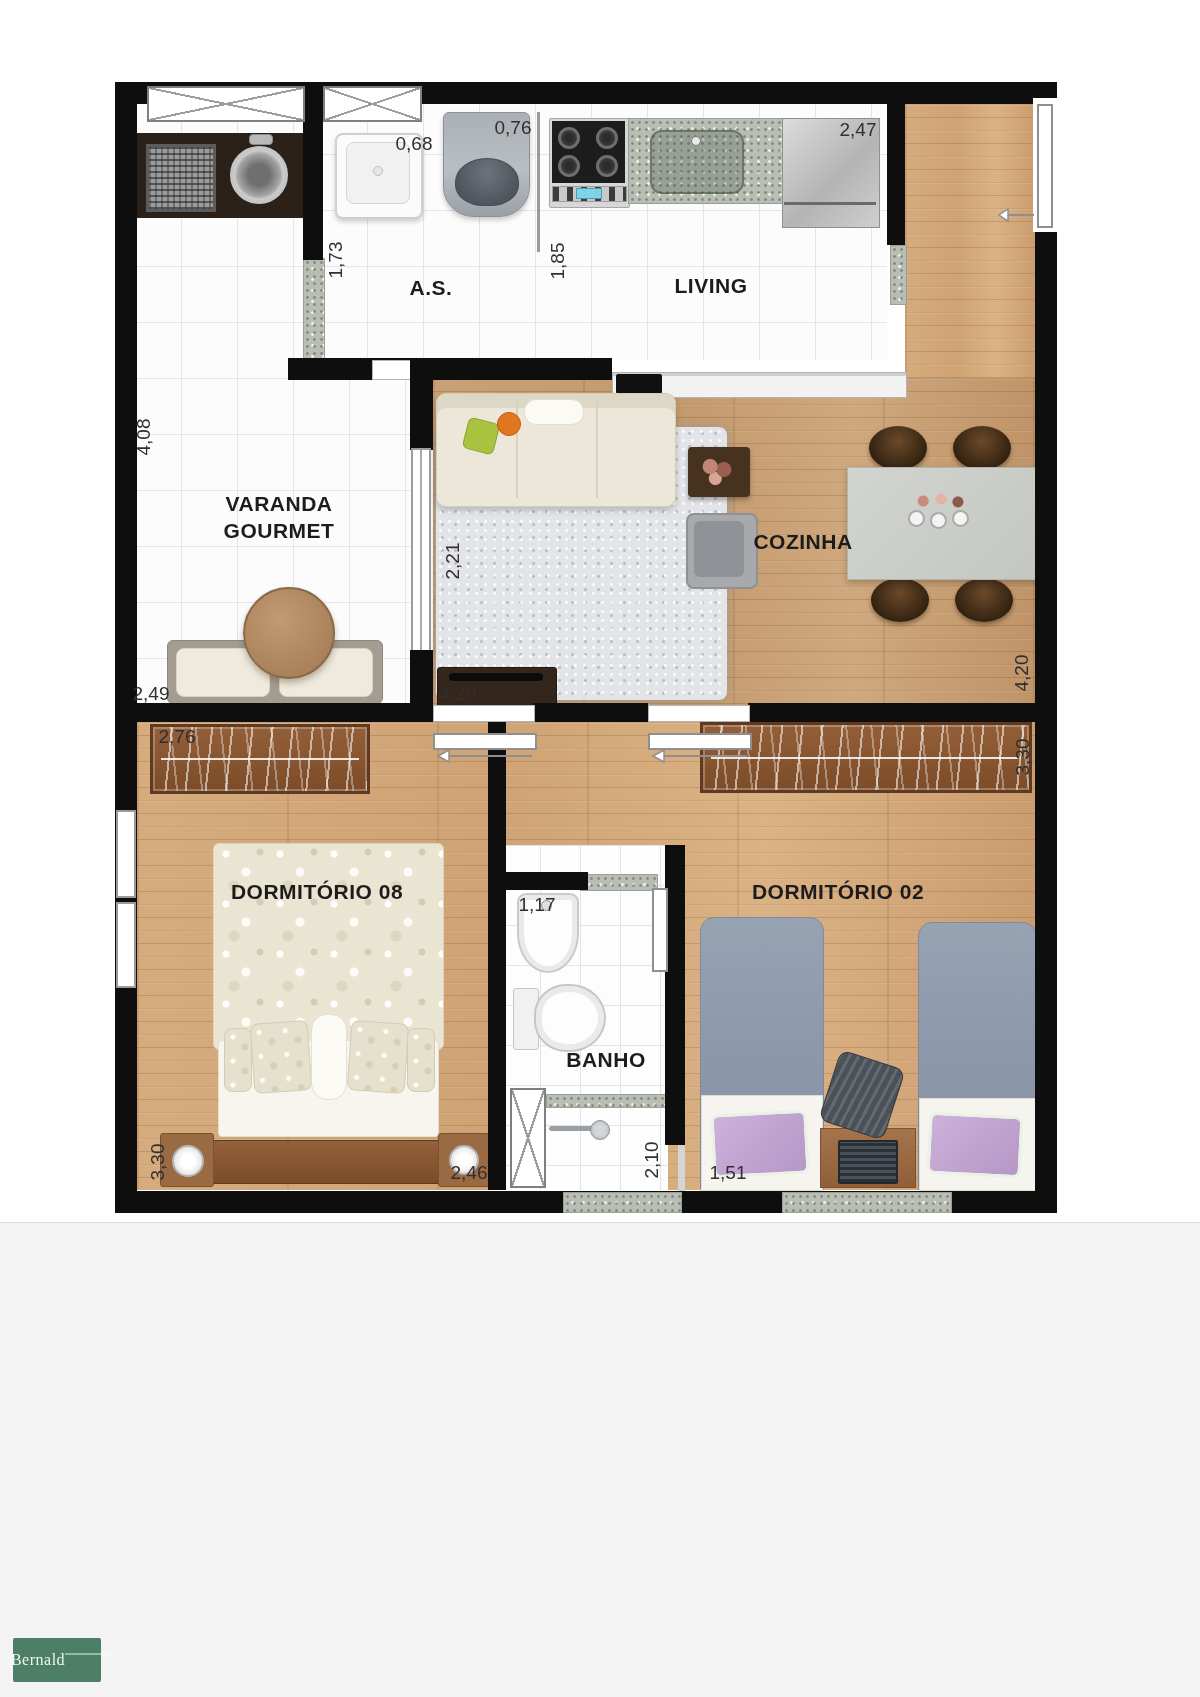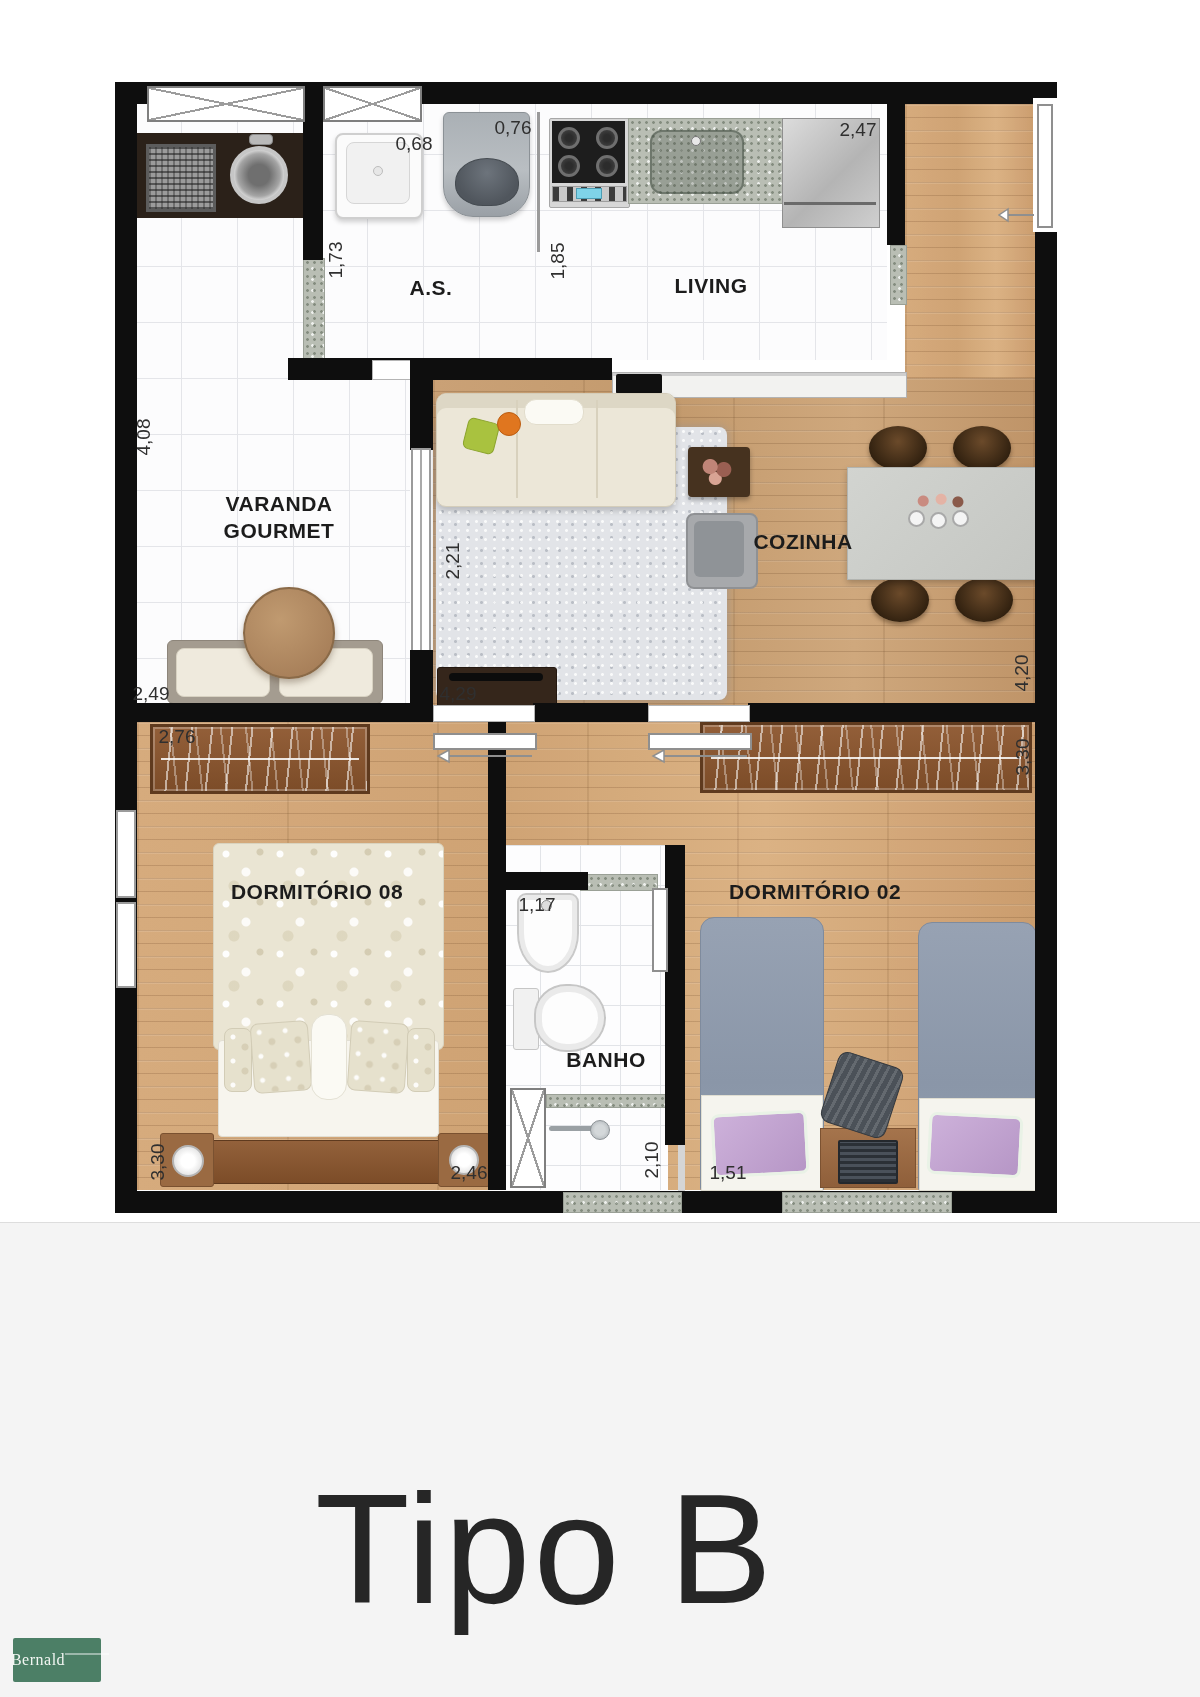--- a/index.html
+++ b/index.html
@@ -206,21 +206,21 @@
     <path d="M13 2 L2 8 L13 14 Z" fill="#ffffff" stroke="#8f8f8f" stroke-width="1.5"></path>
   </svg>
   <div class="abs door-leaf" style="left:652px;top:888px;width:12px;height:80px;"></div>
 
   <div class="abs room-label" style="left:431px;top:274px;">A.S.</div>
   <div class="abs room-label" style="left:711px;top:272px;">LIVING</div>
   <div class="abs room-label" style="left:279px;top:490px;">VARANDA
 GOURMET</div>
   <div class="abs room-label" style="left:803px;top:528px;">COZINHA</div>
   <div class="abs room-label" style="left:317px;top:878px;">DORMITÓRIO 08</div>
-  <div class="abs room-label" style="left:815px;top:878px;">DORMITÓRIO 02</div>
+  <div class="abs room-label" style="left:838px;top:878px;">DORMITÓRIO 02</div>
   <div class="abs room-label" style="left:606px;top:1046px;">BANHO</div>
 
   <div class="abs dim" style="left:414px;top:133px;">0,68</div>
   <div class="abs dim" style="left:513px;top:117px;">0,76</div>
   <div class="abs dim" style="left:858px;top:119px;">2,47</div>
   <div class="abs dim v" style="left:336px;top:260px;">1,73</div>
   <div class="abs dim v" style="left:558px;top:261px;">1,85</div>
   <div class="abs dim v" style="left:144px;top:437px;">4,08</div>
   <div class="abs dim v" style="left:453px;top:561px;">2,21</div>
   <div class="abs dim" style="left:151px;top:683px;">2,49</div>
@@ -229,21 +229,20 @@
   <div class="abs dim" style="left:177px;top:726px;">2,76</div>
   <div class="abs dim v" style="left:1023px;top:757px;">3,30</div>
   <div class="abs dim" style="left:537px;top:894px;">1,17</div>
   <div class="abs dim v" style="left:158px;top:1162px;">3,30</div>
   <div class="abs dim" style="left:469px;top:1162px;">2,46</div>
   <div class="abs dim v" style="left:652px;top:1160px;">2,10</div>
   <div class="abs dim" style="left:728px;top:1162px;">1,51</div>
 </div>
 
 <div class="abs footer-band" style="left:0;top:1222px;width:1200px;height:475px;">
-  <div class="abs big-title" style="left:545px;top:238px;">Tipo B</div>
   <div class="abs logo-box" style="left:13px;top:415px;width:88px;height:44px;background:#4c7f66;">
     <svg width="13" height="15" viewBox="0 0 13 15">
       <path d="M6.5 0 L12 4 L1 4 Z" fill="#e8f0ea"></path>
       <rect x="2" y="5" width="2" height="7" fill="#e8f0ea"></rect>
       <rect x="5.5" y="5" width="2" height="7" fill="#e8f0ea"></rect>
       <rect x="9" y="5" width="2" height="7" fill="#e8f0ea"></rect>
       <rect x="1" y="13" width="11" height="2" fill="#e8f0ea"></rect>
     </svg>
     <div style="display:flex;flex-direction:row;align-items:flex-start;">
       <span class="logo-name">Bernald</span>

